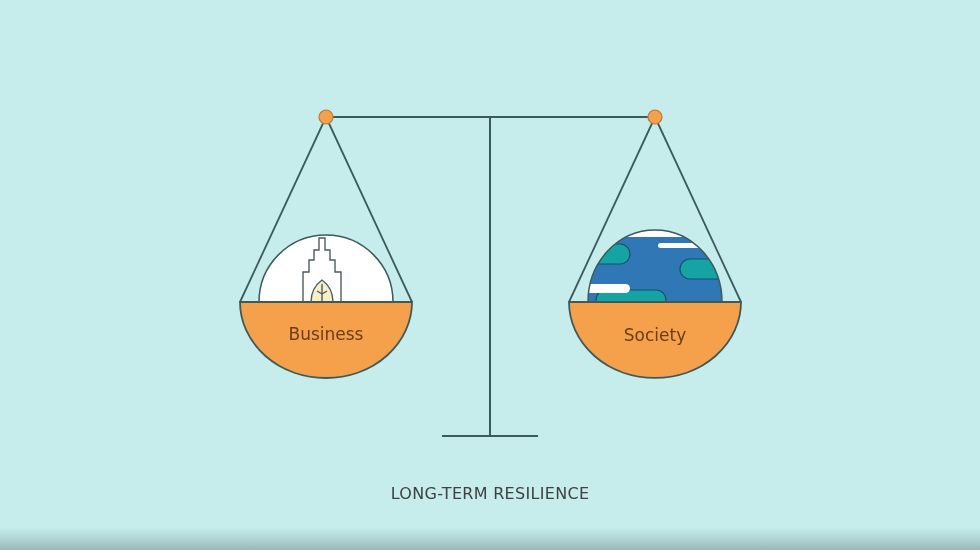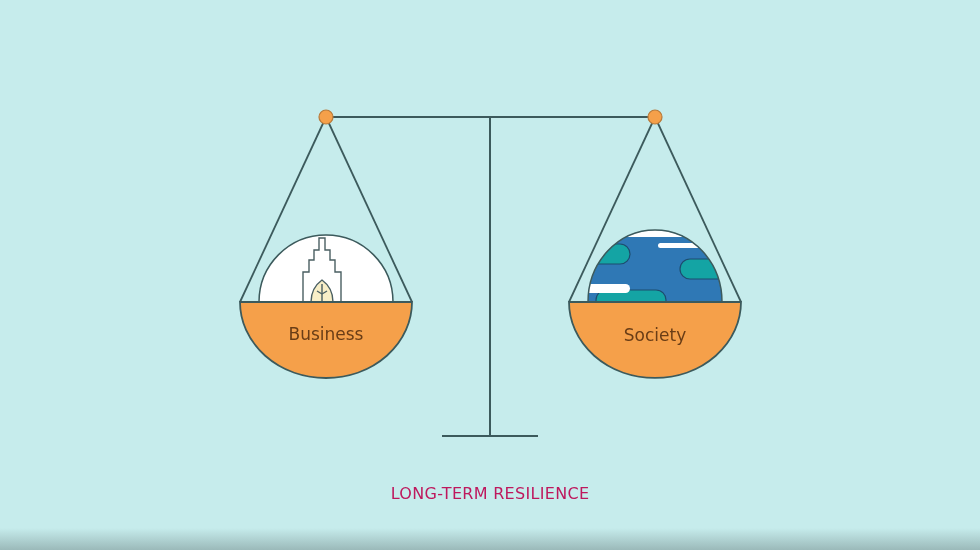--- a/index.html
+++ b/index.html
@@ -6,21 +6,21 @@
     body {
       width: 980px; height: 550px; overflow: hidden;
       background: #c6ecec;
       font-family: "DejaVu Sans", sans-serif;
       position: relative;
     }
     #stage { position: absolute; left: 0; top: 0; width: 980px; height: 550px; }
     .caption {
       position: absolute; left: 0; width: 980px; top: 484px;
       text-align: center; font-size: 16px; letter-spacing: 0.3px;
-      color: #be185d; font-weight: 500;
+      color: #404040; font-weight: 500;
     }
     .bottom-fade {
       position: absolute; left: 0; bottom: 0; width: 980px; height: 22px;
       background: linear-gradient(to bottom, rgba(198,236,236,0) 0%, rgba(150,180,180,0.9) 100%);
     }
     .pan-label {
       font-family: "DejaVu Sans", sans-serif; font-size: 17px; fill: #6a3d16;
     }
   </style>
 </head>

